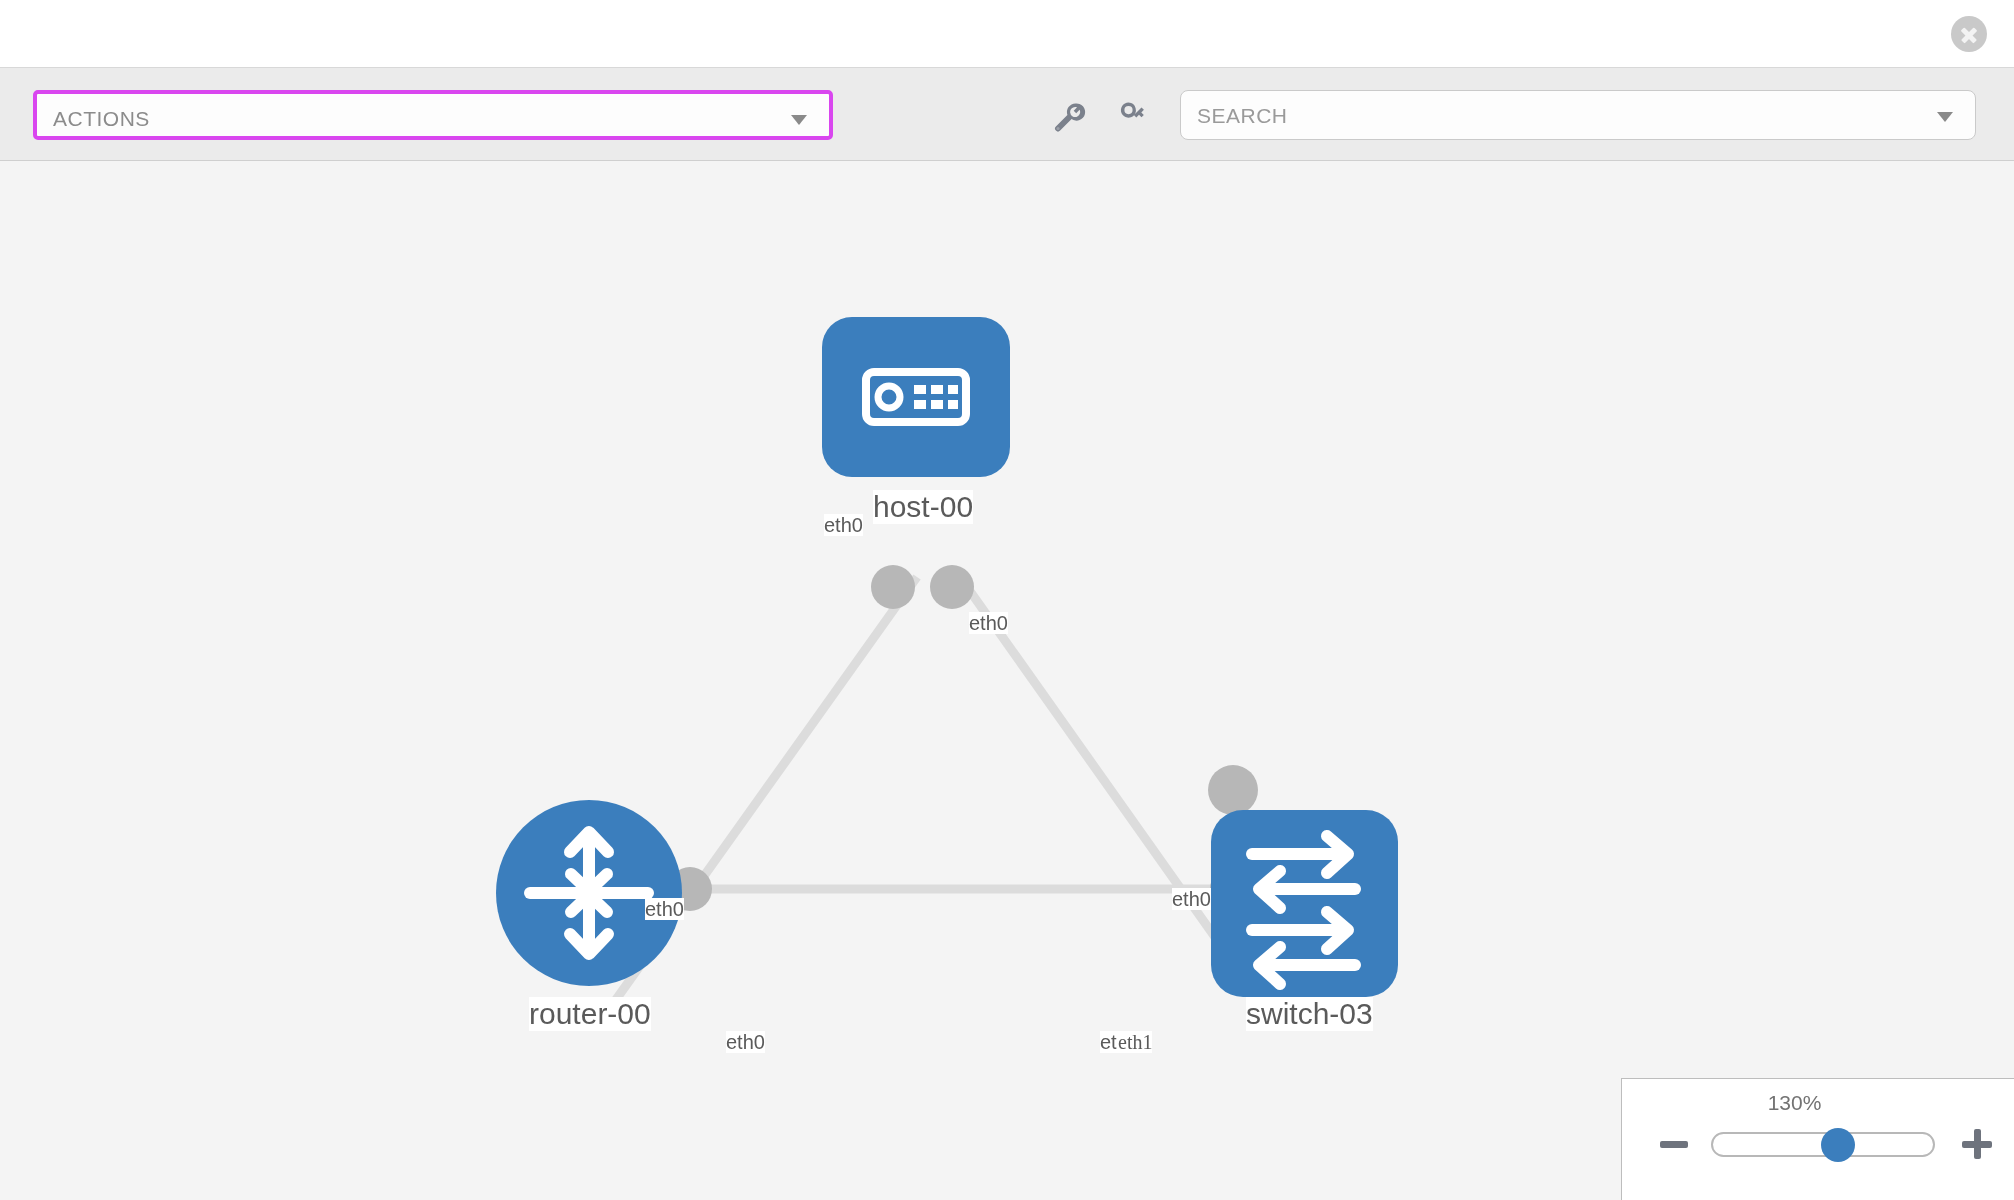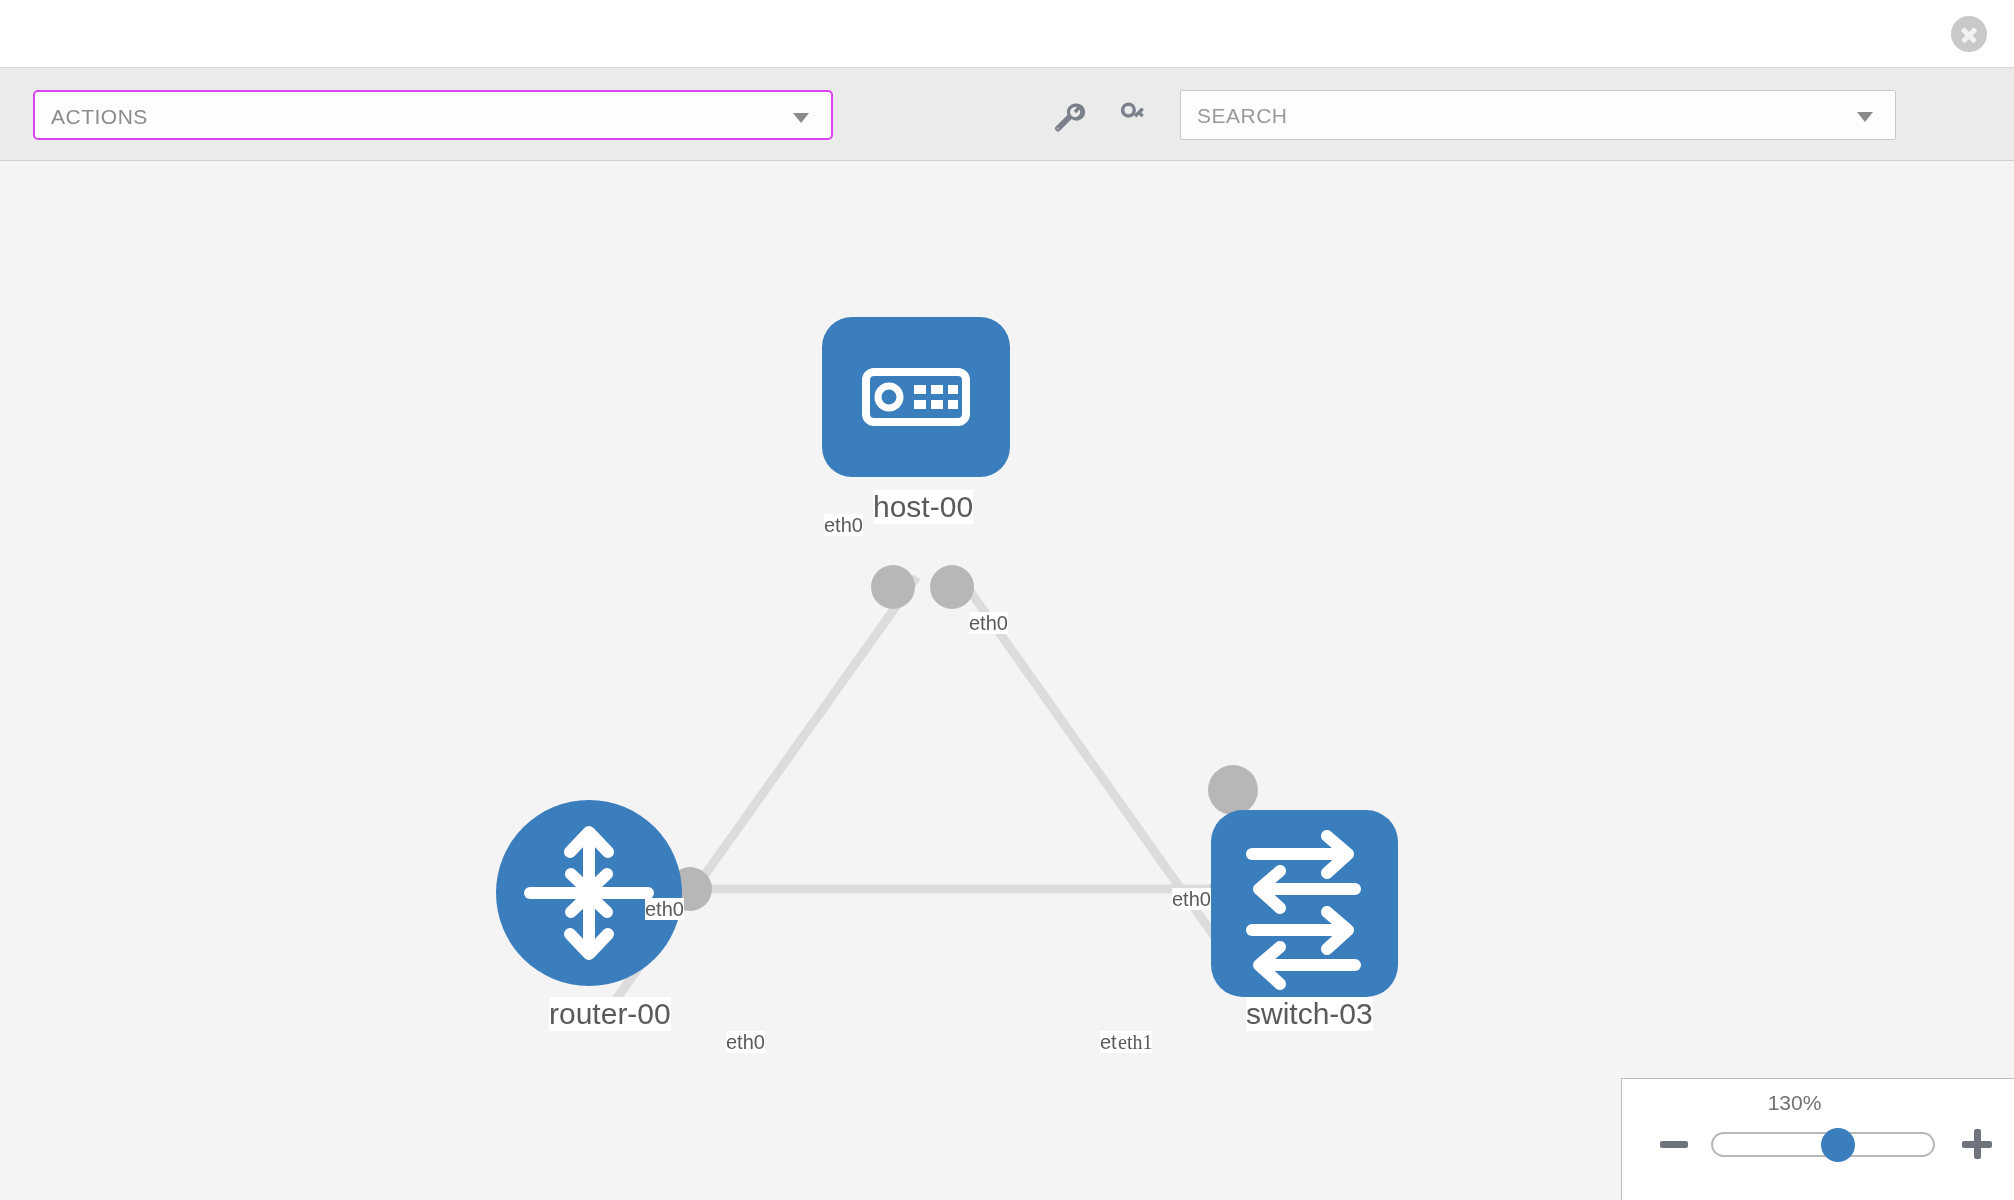--- a/index.html
+++ b/index.html
@@ -71,21 +71,21 @@
     background: #ebebeb;
     border-bottom: 1px solid #cfcfcf;
   }
   .actions-select {
     position: absolute;
     left: 33px;
     top: 22px;
     width: 800px;
     height: 50px;
     background: #fdfdfd;
-    border: 2px solid #d946ef;
+    border: 4px solid #d946ef;
     border-radius: 5px;
     cursor: pointer;
   }
   .actions-label {
     position: absolute;
     left: 16px;
     top: 13px;
     font-size: 21px;
     color: #8c8c8c;
     letter-spacing: 0.5px;
@@ -107,25 +107,25 @@
     height: 40px;
     cursor: pointer;
   }
   .icon-wrench { left: 1046px; }
   .icon-key    { left: 1113px; }
 
   .search-box {
     position: absolute;
     left: 1180px;
     top: 22px;
-    width: 716px;
+    width: 796px;
     height: 50px;
     background: #fdfdfd;
     border: 1px solid #cacaca;
-    border-radius: 2px;
+    border-radius: 8px;
     cursor: text;
   }
   .search-label {
     position: absolute;
     left: 16px;
     top: 13px;
     font-size: 21px;
     color: #9a9a9a;
     letter-spacing: 0.5px;
   }
@@ -313,21 +313,21 @@
           <line x1="1252" y1="768" x2="1345" y2="768"></line>
           <polyline points="1327,750 1348,768 1327,787"></polyline>
           <line x1="1355" y1="803" x2="1262" y2="803"></line>
           <polyline points="1280,785 1259,803 1280,822"></polyline>
         </g>
       </g>
     </svg>
 
     <div class="nlabel node-name" style="left:873px; top:328px;">host-00</div>
 
-    <div class="nlabel node-name" style="left:529px; top:835px;margin-left:20px;">router-00</div>
+    <div class="nlabel node-name" style="left:529px; top:835px;">router-00</div>
 
     <div class="nlabel node-name" style="left:1246px; top:835px;">switch-03</div>
 
     <div class="nlabel if-label" style="left:824px; top:352px;">eth0</div>
 
     <div class="nlabel if-label" style="left:969px; top:450px;">eth0</div>
 
     <div class="nlabel if-label" style="left:645px; top:736px;">eth0</div>
 
     <div class="nlabel if-label" style="left:1172px; top:726px;">eth0</div>

